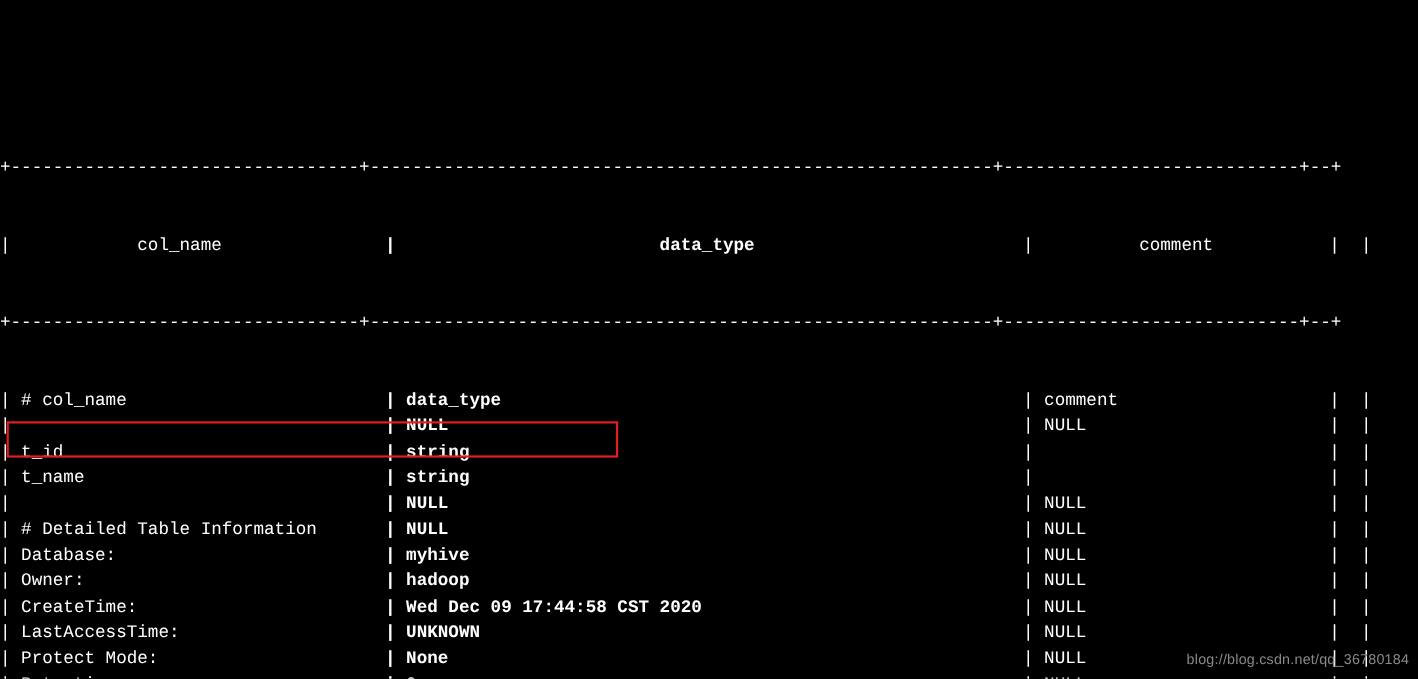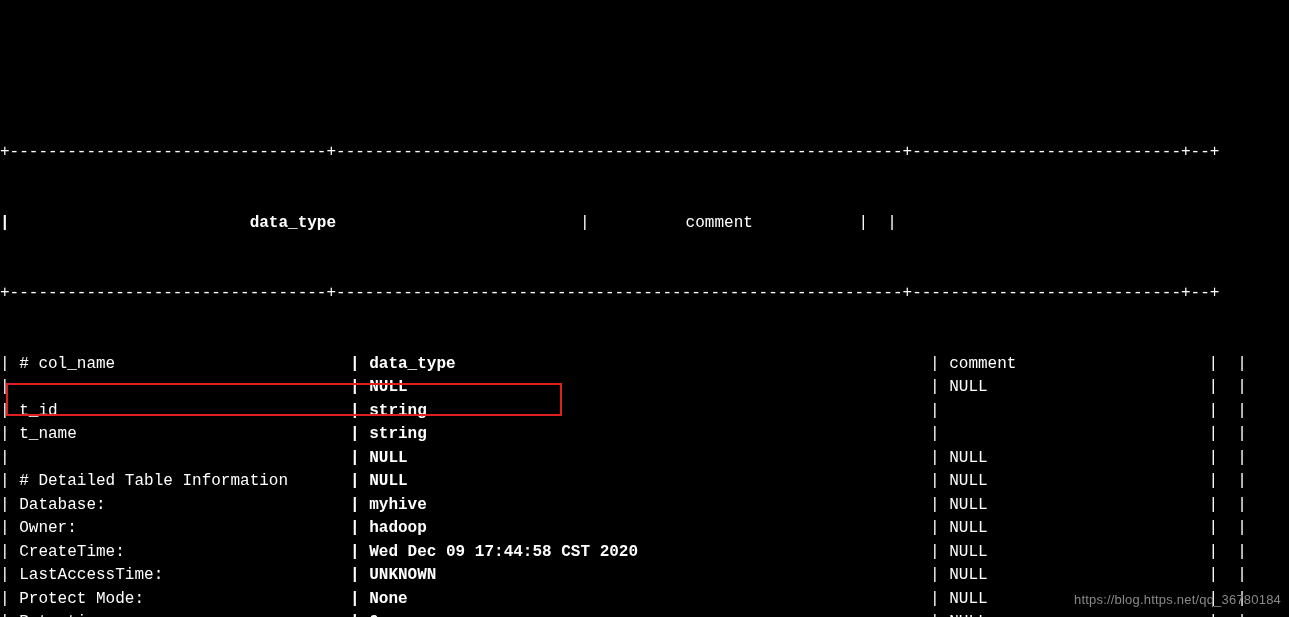--- a/index.html
+++ b/index.html
@@ -55,25 +55,26 @@
   }
 </style>
 </head>
 <body>
 
 
 
 <div class="terminal">
   <div>+---------------------------------+-----------------------------------------------------------+----------------------------+--+</div>
   <div class="row">
+    <span class="c1">|            col_name             </span>
     <span class="c2">|                         data_type                         </span>
     <span class="c3">|          comment           |  |</span>
   </div>
   <div>+---------------------------------+-----------------------------------------------------------+----------------------------+--+</div>
   <div id="rows-container"><div class="row"><span class="c1">| # col_name                      </span><span class="c2">| data_type                                                 </span><span class="c3">| comment                    |  |</span></div><div class="row"><span class="c1">|                                 </span><span class="c2">| NULL                                                      </span><span class="c3">| NULL                       |  |</span></div><div class="row"><span class="c1">| t_id                            </span><span class="c2">| string                                                    </span><span class="c3">|                            |  |</span></div><div class="row"><span class="c1">| t_name                          </span><span class="c2">| string                                                    </span><span class="c3">|                            |  |</span></div><div class="row"><span class="c1">|                                 </span><span class="c2">| NULL                                                      </span><span class="c3">| NULL                       |  |</span></div><div class="row"><span class="c1">| # Detailed Table Information    </span><span class="c2">| NULL                                                      </span><span class="c3">| NULL                       |  |</span></div><div class="row"><span class="c1">| Database:                       </span><span class="c2">| myhive                                                    </span><span class="c3">| NULL                       |  |</span></div><div class="row"><span class="c1">| Owner:                          </span><span class="c2">| hadoop                                                    </span><span class="c3">| NULL                       |  |</span></div><div class="row"><span class="c1">| CreateTime:                     </span><span class="c2">| Wed Dec 09 17:44:58 CST 2020                              </span><span class="c3">| NULL                       |  |</span></div><div class="row"><span class="c1">| LastAccessTime:                 </span><span class="c2">| UNKNOWN                                                   </span><span class="c3">| NULL                       |  |</span></div><div class="row"><span class="c1">| Protect Mode:                   </span><span class="c2">| None                                                      </span><span class="c3">| NULL                       |  |</span></div><div class="row"><span class="c1">| Retention:                      </span><span class="c2">| 0                                                         </span><span class="c3">| NULL                       |  |</span></div></div>
 </div>
 
 <div class="highlight-box" style="top:383px;left:6px;width:556px;height:33px;"></div>
 
-<div class="watermark">https://blog.https.net/qq_36780184</div>
+<div class="watermark">blog://blog.csdn.net/qq_36780184</div>
 
 
 
 
 </body></html>

